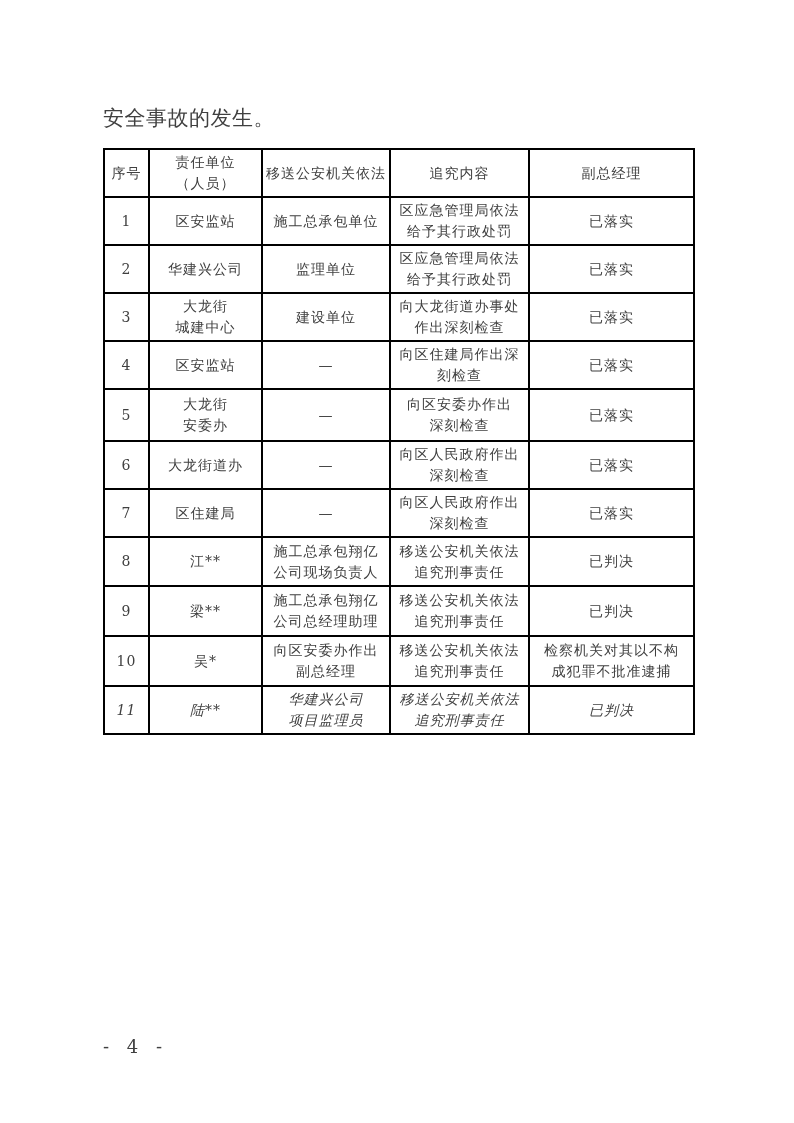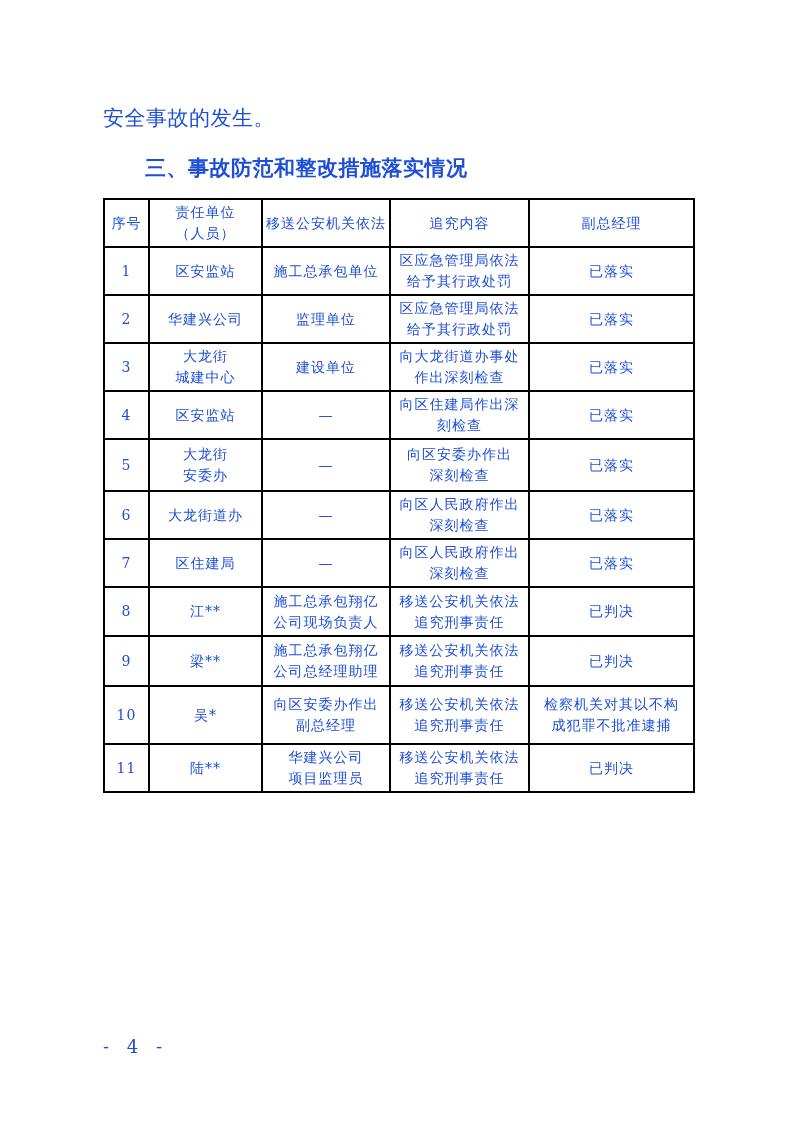--- a/index.html
+++ b/index.html
@@ -2,21 +2,21 @@
 <html><head>
 <meta charset="utf-8">
 <style>
   html, body { margin: 0; padding: 0; background: #e9e9e9; }
   .page {
     position: relative;
     width: 794px;
     height: 1123px;
     margin: 0 auto;
     background: #ffffff;
-    color: #1d4ed8;
+    color: #404040;
     font-family: "DejaVu Serif", "Liberation Serif", serif;
     overflow: hidden;
   }
   .content {
     position: absolute;
     left: 103px;
     top: 98px;
     width: 590px;
   }
   .tail-line {
@@ -72,39 +72,38 @@
   table.resp-table thead tr { height: 48px; }
   table.resp-table tbody tr:nth-child(1)  { height: 45px; }
   table.resp-table tbody tr:nth-child(2)  { height: 45px; }
   table.resp-table tbody tr:nth-child(3)  { height: 47px; }
   table.resp-table tbody tr:nth-child(4)  { height: 45px; }
   table.resp-table tbody tr:nth-child(5)  { height: 52px; }
   table.resp-table tbody tr:nth-child(6)  { height: 45px; }
   table.resp-table tbody tr:nth-child(7)  { height: 45px; }
   table.resp-table tbody tr:nth-child(8)  { height: 49px; }
   table.resp-table tbody tr:nth-child(9)  { height: 50px; }
-  table.resp-table tbody tr:nth-child(10) { height: 58px; }
-  table.resp-table tbody tr:nth-child(11) { height: 47px; }
+  table.resp-table tbody tr:nth-child(10) { height: 50px; }
+  table.resp-table tbody tr:nth-child(11) { height: 47px; font-style: italic; }
   .page-number {
     position: absolute;
     left: 103px;
     top: 1036px;
     font-size: 18px;
     letter-spacing: 6px;
   }
 </style>
 </head>
 <body>
 
 <div class="page">
   <div class="content">
 
     <div class="tail-line">安全事故的发生。</div>
 
-    <div class="heading-1">三、事故防范和整改措施落实情况</div>
 
 
 
     <table class="resp-table">
       <colgroup>
           <col style="width: 45px;">
           <col style="width: 113px;">
           <col style="width: 128px;">
           <col style="width: 139px;">
           <col style="width: 165px;">

